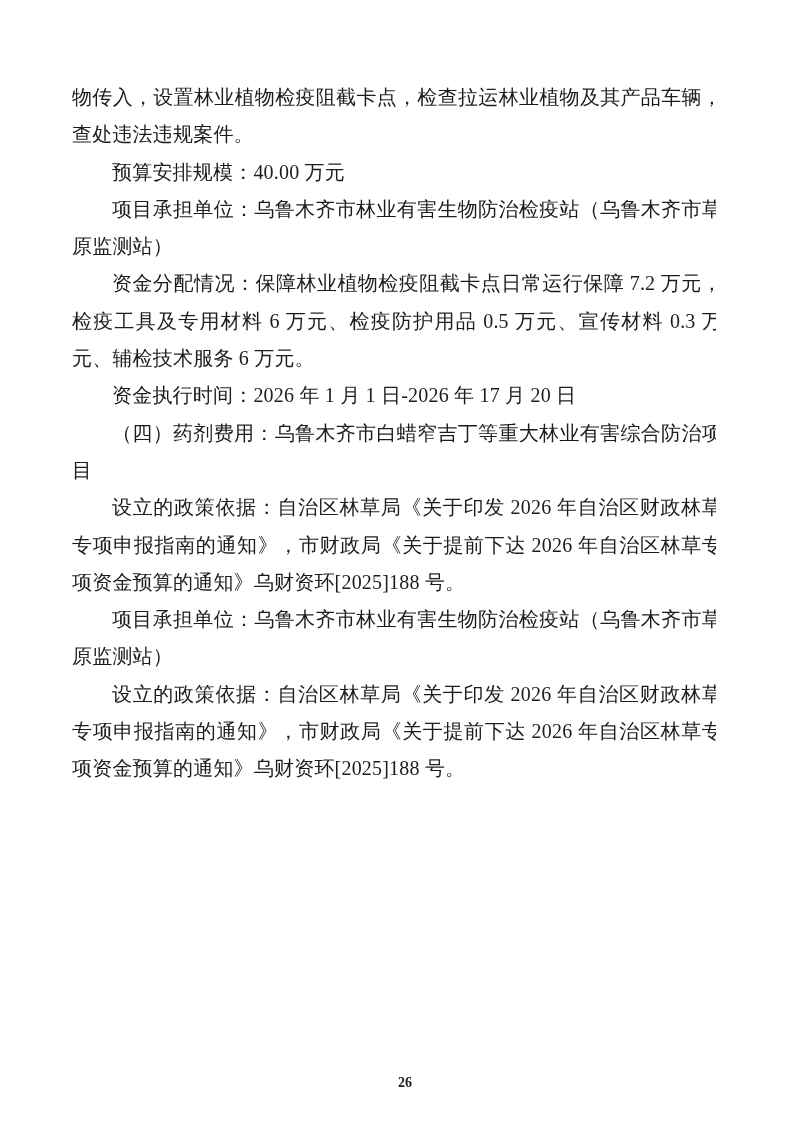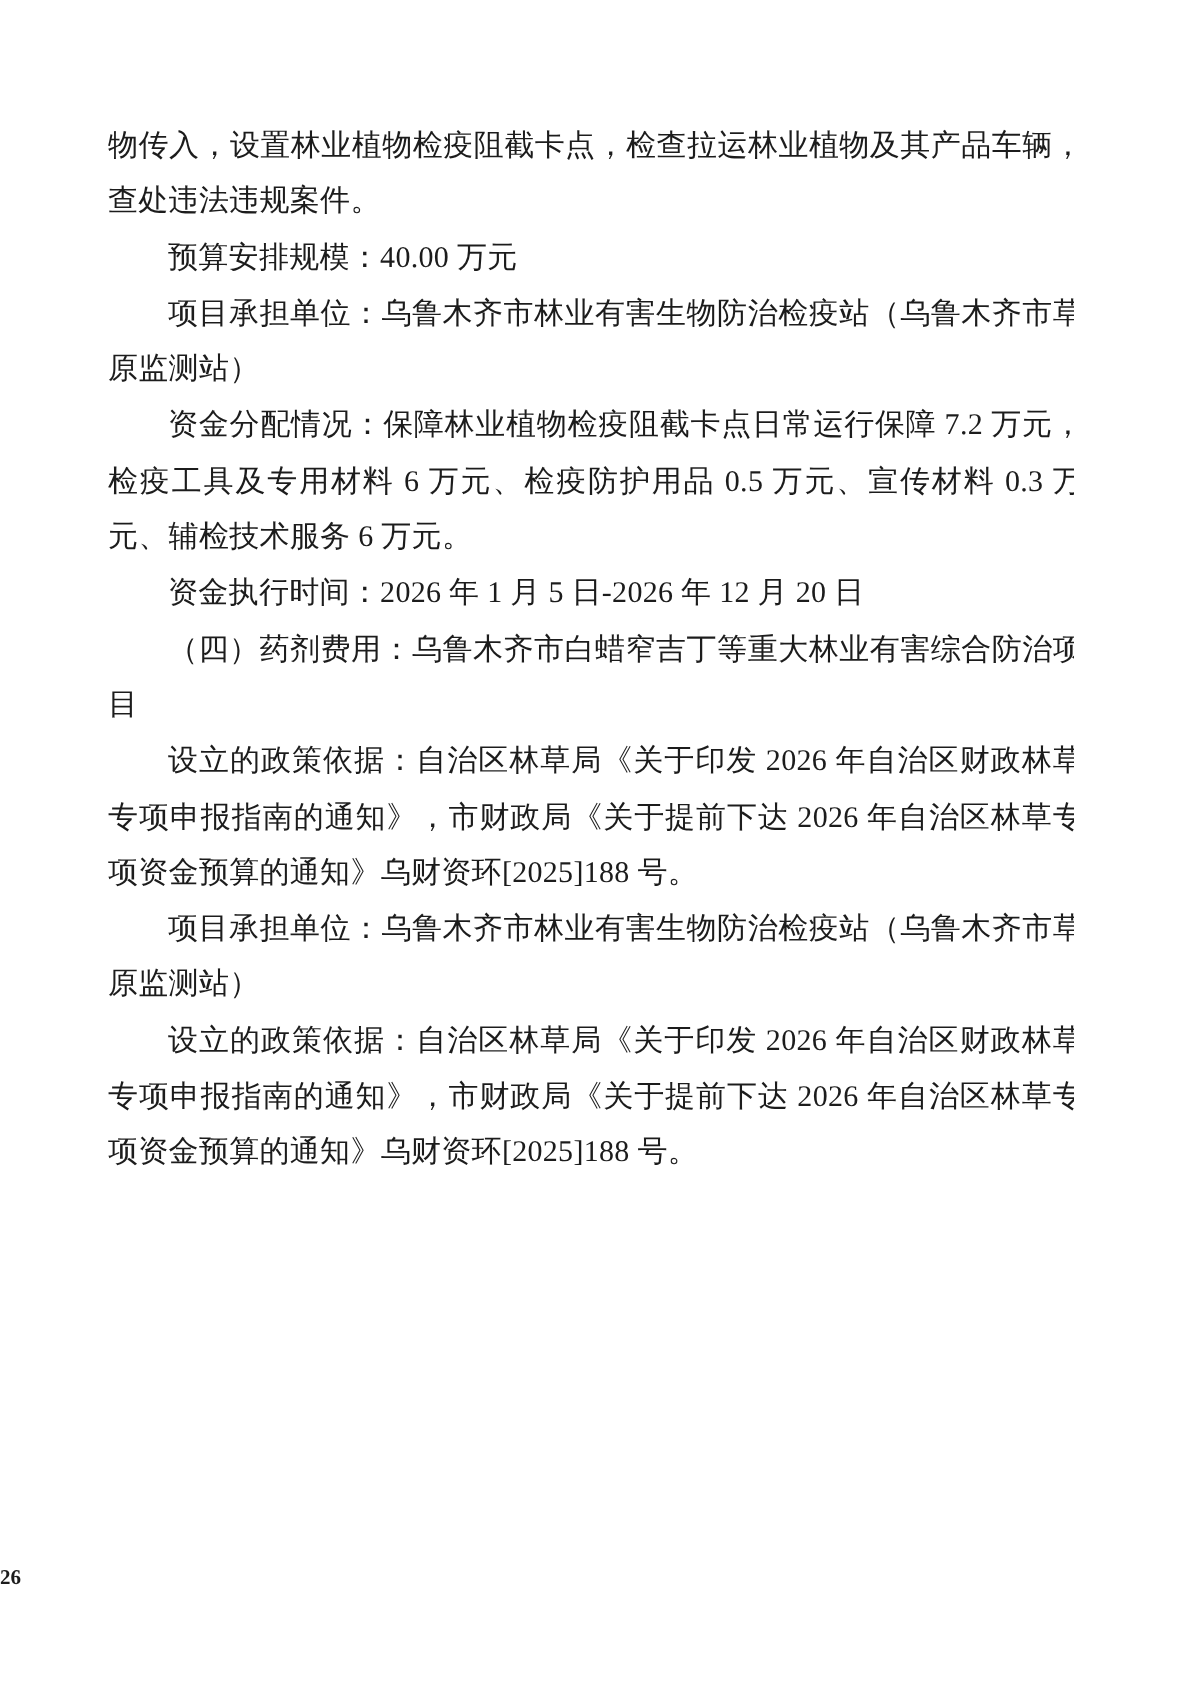--- a/index.html
+++ b/index.html
@@ -29,42 +29,43 @@
     text-align: justify;
     text-justify: inter-ideograph;
     letter-spacing: 0.2px;
     word-break: break-all;
   }
   .para.indent {
     text-indent: 2em;
   }
   .page-footer {
     position: absolute;
-    top: 1043px;
+    top: 1073px;
     left: 0;
     width: 100%;
-    text-align: left;
+    text-align: center;
+    padding-left: 47px;
   }
   .page-number {
     font-size: 14px;
     font-weight: 600;
     color: #1c1c1c;
     font-family: "Liberation Serif", "DejaVu Serif", serif;
   }
 </style>
 </head>
 <body>
 
 <div class="page">
   <div class="content">
       <p class="para">物传入，设置林业植物检疫阻截卡点，检查拉运林业植物及其产品车辆，查处违法违规案件。</p>
       <p class="para indent">预算安排规模：40.00 万元</p>
       <p class="para indent">项目承担单位：乌鲁木齐市林业有害生物防治检疫站（乌鲁木齐市草原监测站）</p>
       <p class="para indent">资金分配情况：保障林业植物检疫阻截卡点日常运行保障 7.2 万元，检疫工具及专用材料 6 万元、检疫防护用品 0.5 万元、宣传材料 0.3 万元、辅检技术服务 6 万元。</p>
-      <p class="para indent">资金执行时间：2026 年 1 月 5 日-2026 年 12 月 20 日</p>
+      <p class="para indent">资金执行时间：2026 年 1 月 1 日-2026 年 17 月 20 日</p>
       <p class="para indent">（四）药剂费用：乌鲁木齐市白蜡窄吉丁等重大林业有害综合防治项目</p>
       <p class="para indent">设立的政策依据：自治区林草局《关于印发 2026 年自治区财政林草专项申报指南的通知》，市财政局《关于提前下达 2026 年自治区林草专项资金预算的通知》乌财资环[2025]188 号。</p>
       <p class="para indent">项目承担单位：乌鲁木齐市林业有害生物防治检疫站（乌鲁木齐市草原监测站）</p>
       <p class="para indent">设立的政策依据：自治区林草局《关于印发 2026 年自治区财政林草专项申报指南的通知》，市财政局《关于提前下达 2026 年自治区林草专项资金预算的通知》乌财资环[2025]188 号。</p>
     </div>
   <div class="page-footer">
     <span class="page-number">26</span>
   </div>
 </div>
 

